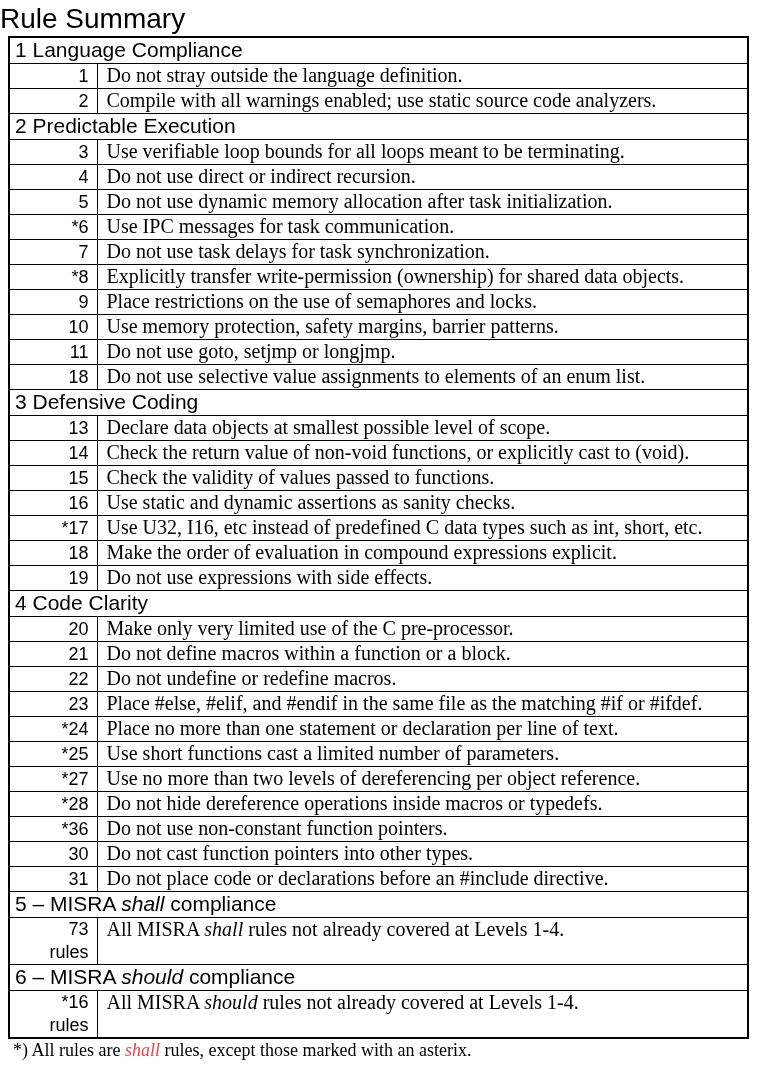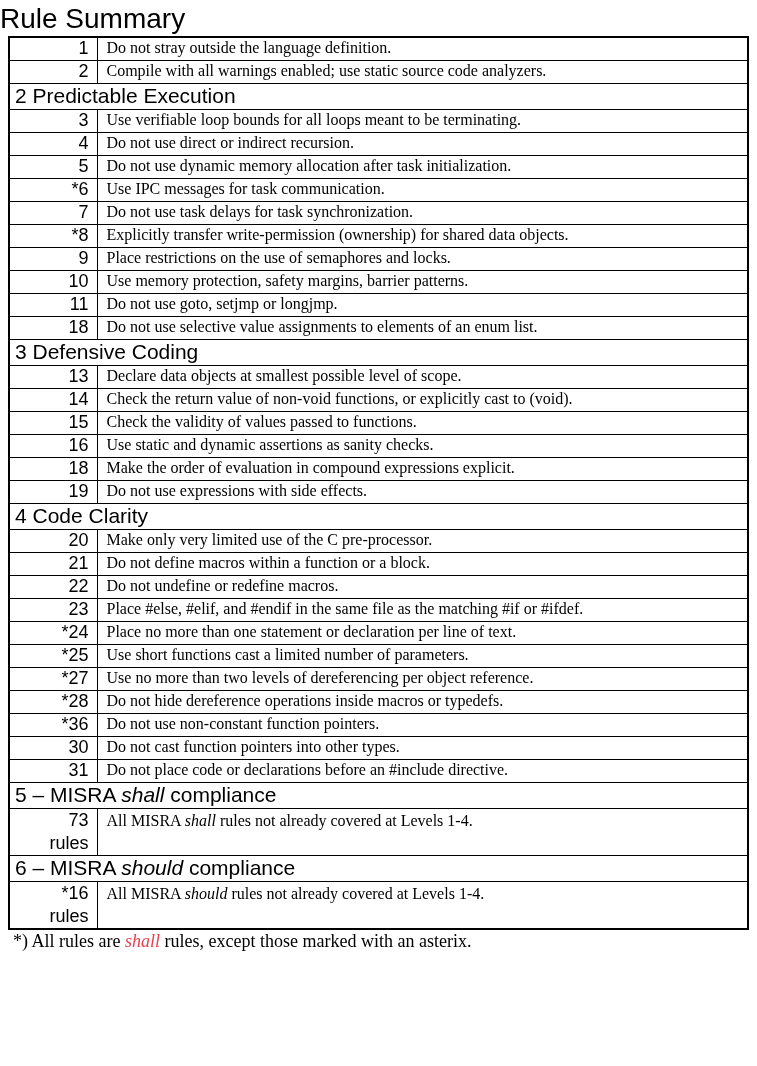--- a/index.html
+++ b/index.html
@@ -35,21 +35,21 @@
   }
   tr.rule-row td { height: 23px; }
   td.num {
     text-align: right;
     padding: 0 8px 0 0;
     font-size: 18px;
     font-family: "Liberation Sans", sans-serif;
   }
   td.desc {
     font-family: "Liberation Serif", serif;
-    font-size: 16px;
+    font-size: 20px;
     padding: 0 4px 1px 9px;
   }
   tr.tall td { height: 47px; vertical-align: top; line-height: 23px; }
   .it { font-style: italic; text-align: center; }
   .footnote {
     font-family: "Liberation Serif", serif;
     font-size: 18px;
     padding: 1px 0 0 13px;
     line-height: 21px;
   }
@@ -58,20 +58,23 @@
 <body>
 
 <div class="page">
   <div class="title">Rule Summary</div>
   <table class="rules">
     <colgroup>
       <col class="c-num">
       <col class="c-desc">
     </colgroup>
     <tbody>
+        <tr class="section-row">
+          <td colspan="2"><span>1 Language Compliance</span></td>
+        </tr>
         <tr class="rule-row">
           <td class="num">1</td>
           <td class="desc"><span>Do not stray outside the language definition.</span></td>
         </tr>
         <tr class="rule-row">
           <td class="num">2</td>
           <td class="desc"><span>Compile with all warnings enabled; use static source code analyzers.</span></td>
         </tr>
         <tr class="section-row">
           <td colspan="2"><span>2 Predictable Execution</span></td>
@@ -127,20 +130,24 @@
           <td class="num">14</td>
           <td class="desc"><span>Check the return value of non-void functions, or explicitly cast to (void).</span></td>
         </tr>
         <tr class="rule-row">
           <td class="num">15</td>
           <td class="desc"><span>Check the validity of values passed to functions.</span></td>
         </tr>
         <tr class="rule-row">
           <td class="num">16</td>
           <td class="desc"><span>Use static and dynamic assertions as sanity checks.</span></td>
+        </tr>
+        <tr class="rule-row">
+          <td class="num">*17</td>
+          <td class="desc"><span>Use U32, I16, etc instead of predefined C data types such as int, short, etc.</span></td>
         </tr>
         <tr class="rule-row">
           <td class="num">18</td>
           <td class="desc"><span>Make the order of evaluation in compound expressions explicit.</span></td>
         </tr>
         <tr class="rule-row">
           <td class="num">19</td>
           <td class="desc"><span>Do not use expressions with side effects.</span></td>
         </tr>
         <tr class="section-row">

